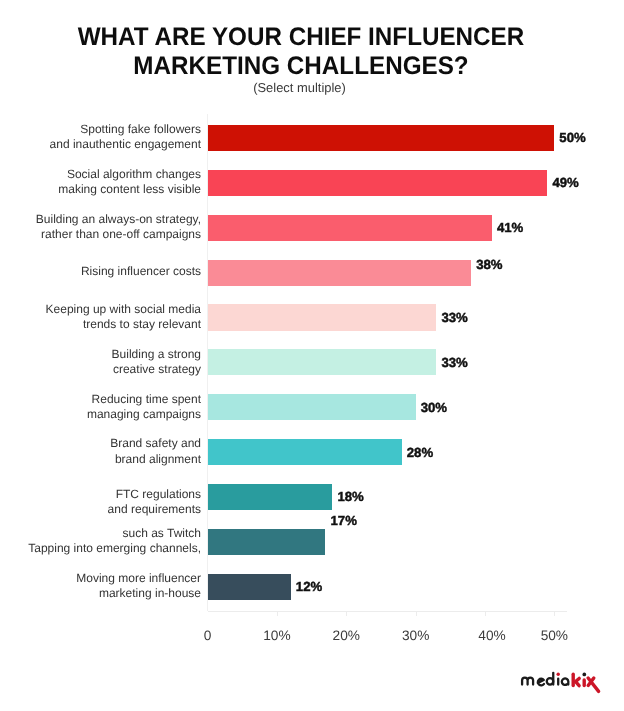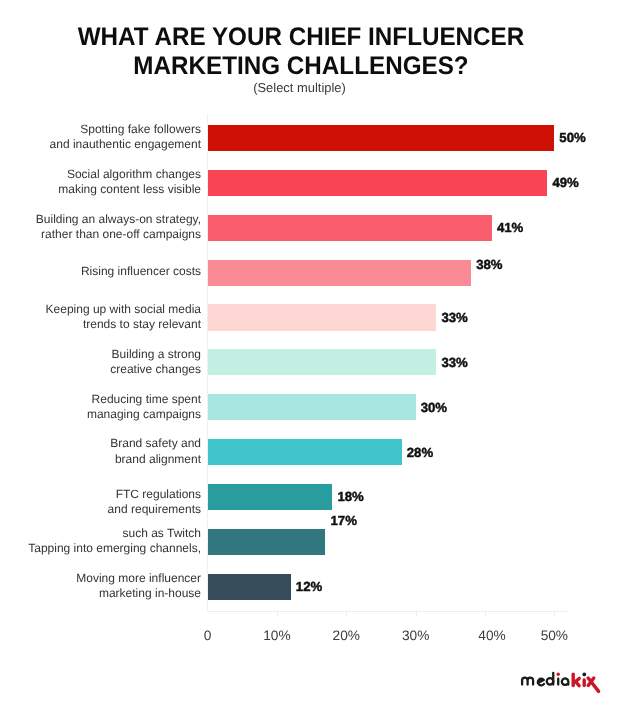--- a/index.html
+++ b/index.html
@@ -57,21 +57,21 @@
         </div>
         <div class="cat-label" style="top: 264.4px;">
           <div>Rising influencer costs</div>
         </div>
         <div class="cat-label" style="top: 301.7px;">
           <div>Keeping up with social media</div>
           <div>trends to stay relevant</div>
         </div>
         <div class="cat-label" style="top: 346.6px;">
           <div>Building a strong</div>
-          <div>creative changes</div>
+          <div>creative strategy</div>
         </div>
         <div class="cat-label" style="top: 391.5px;">
           <div>Reducing time spent</div>
           <div>managing campaigns</div>
         </div>
         <div class="cat-label" style="top: 436.4px;">
           <div>Brand safety and</div>
           <div>brand alignment</div>
         </div>
         <div class="cat-label" style="top: 487px;">

